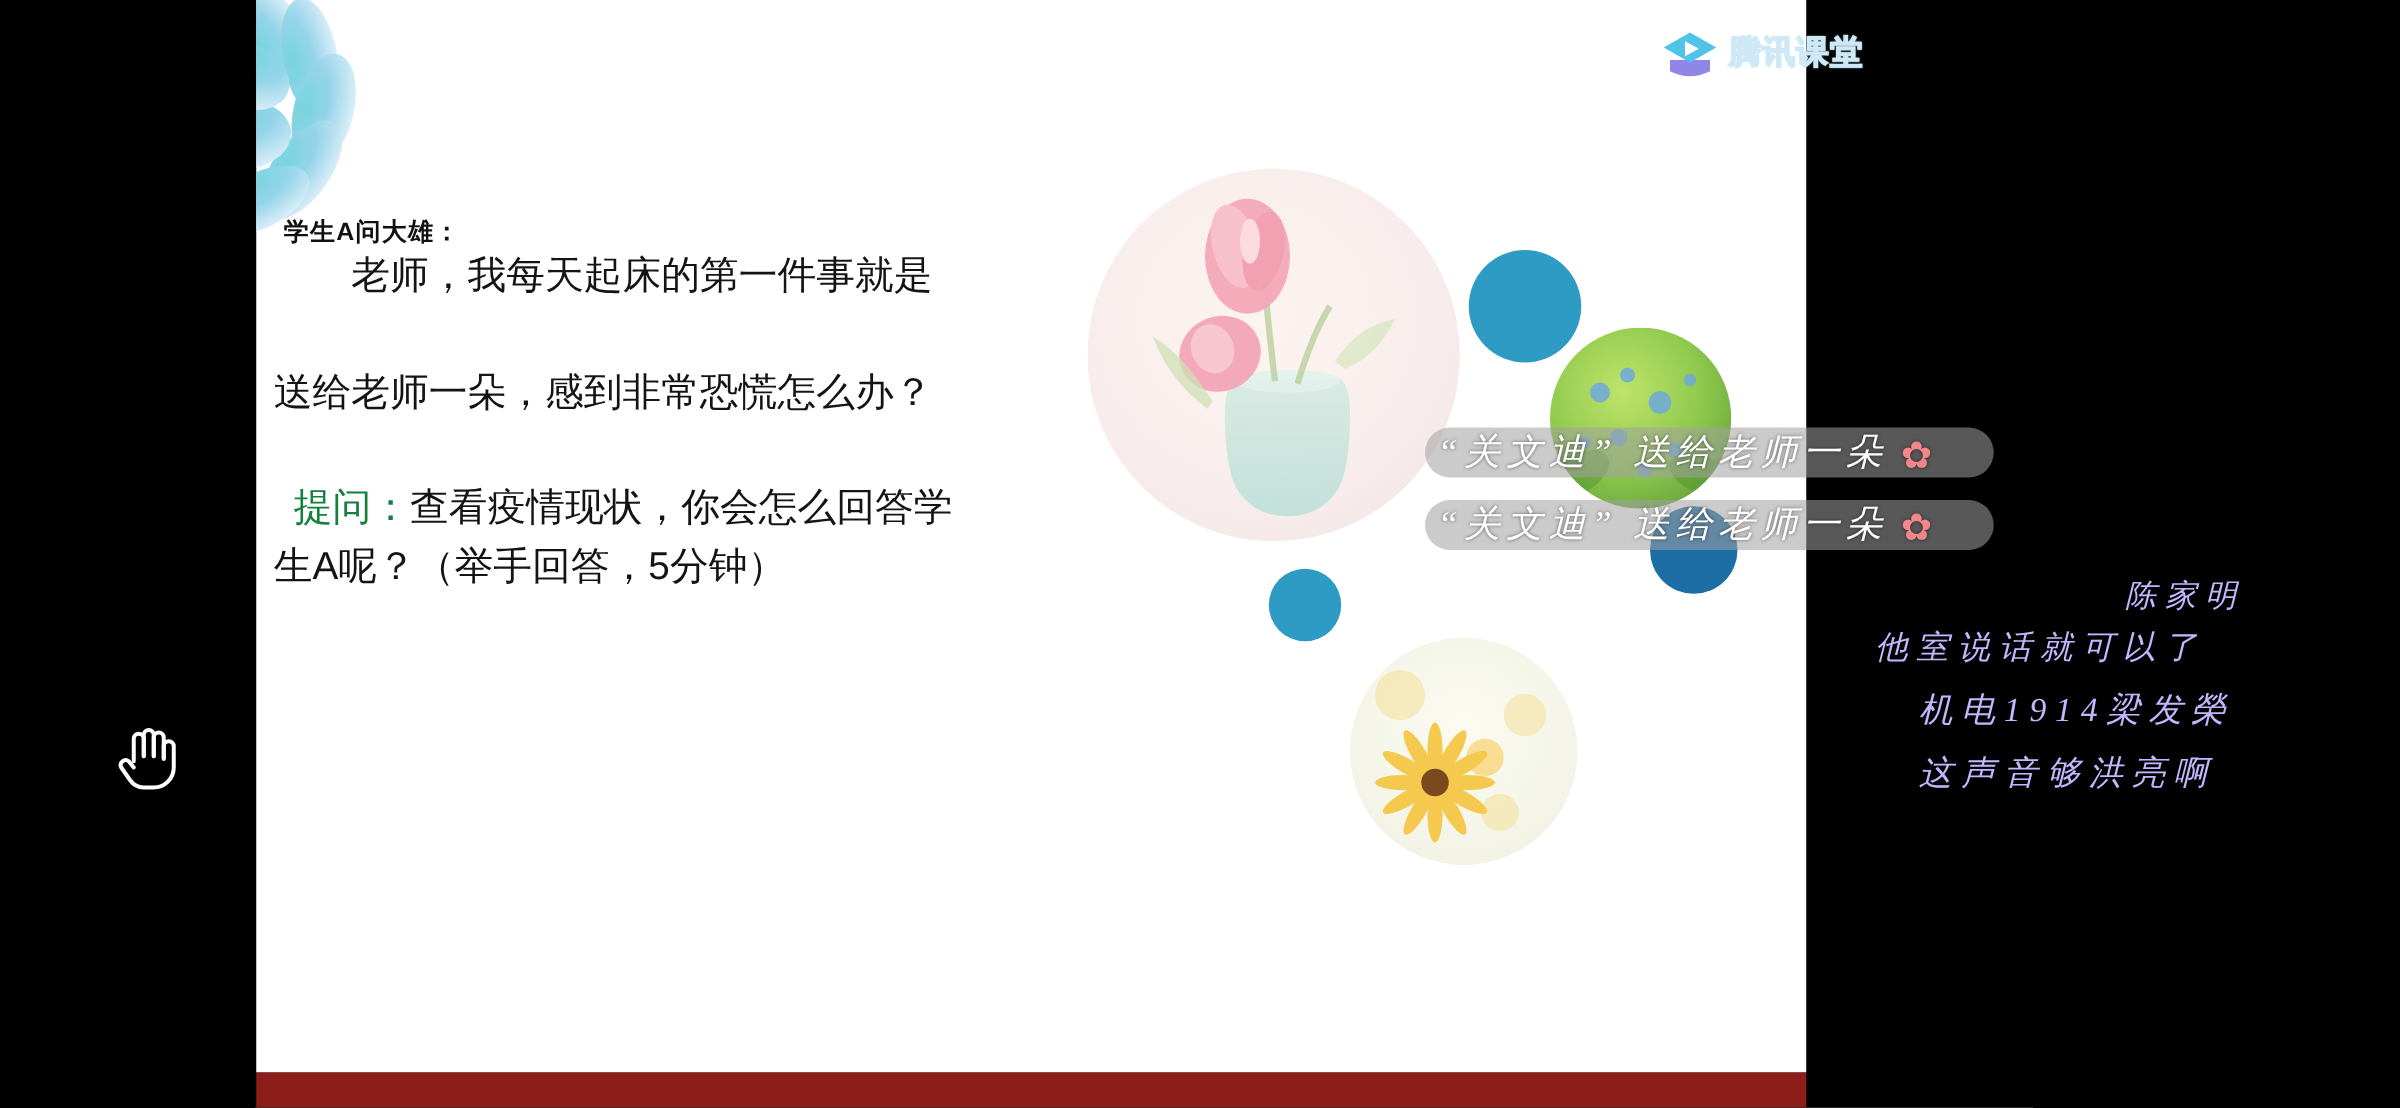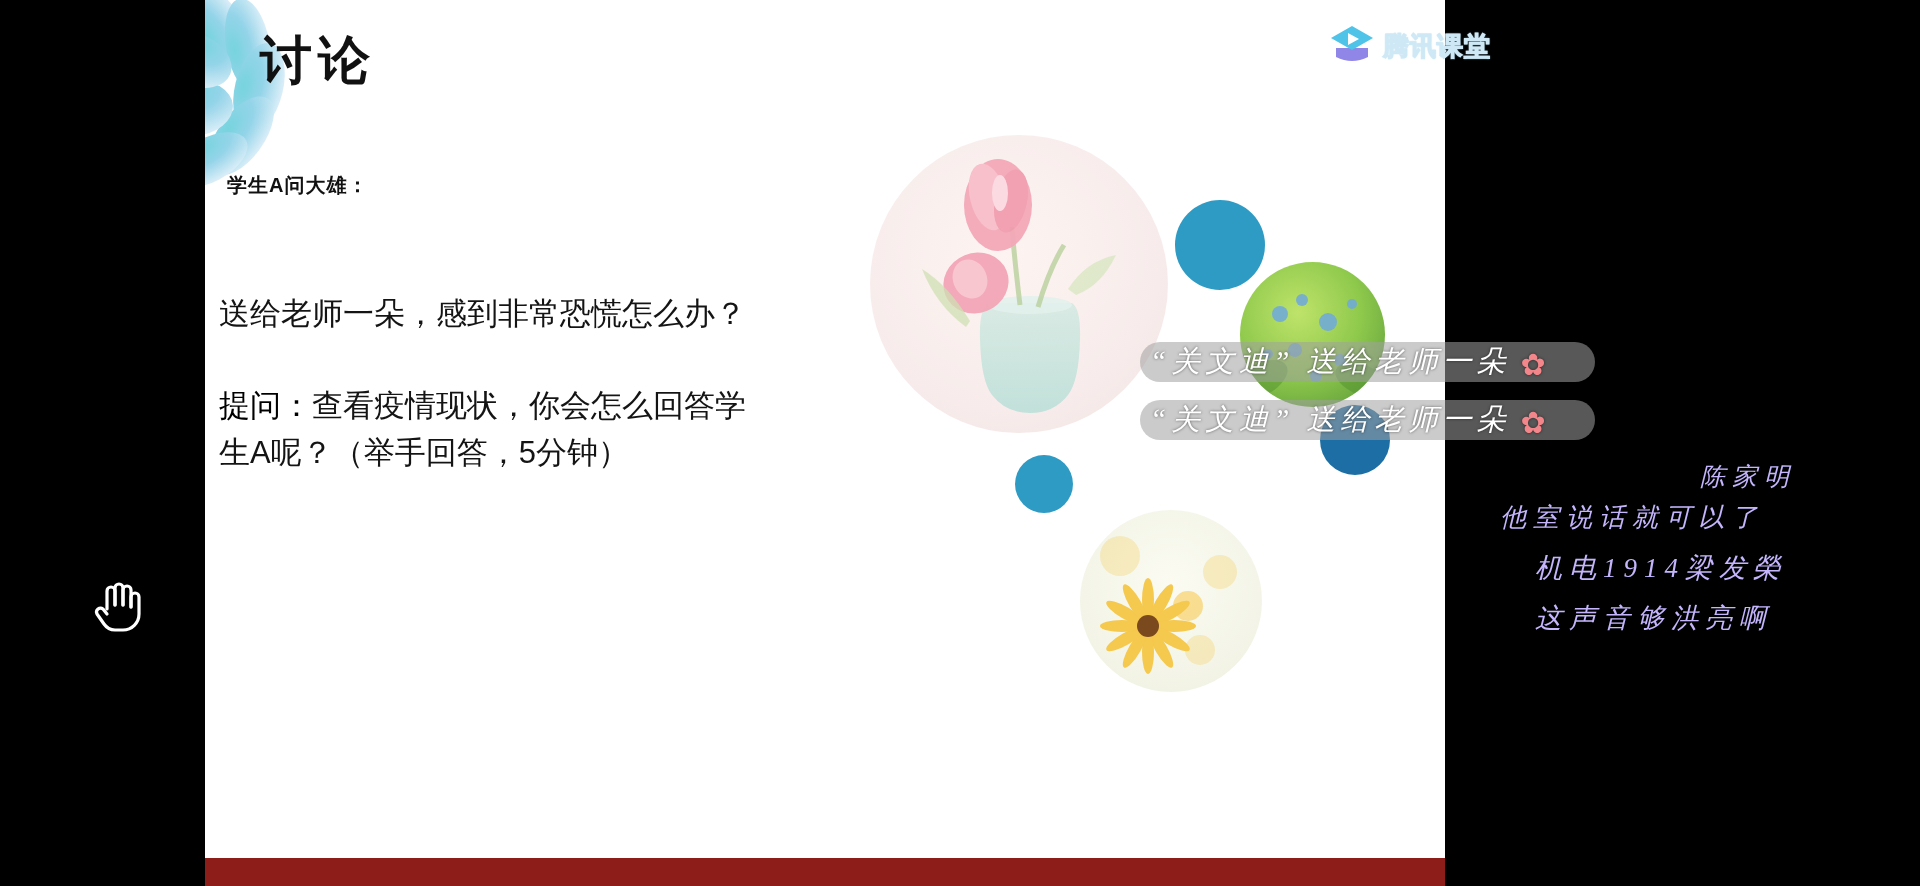--- a/index.html
+++ b/index.html
@@ -52,36 +52,36 @@
     font-size:31px; line-height:47px; color:#141414;
     letter-spacing:0px;
   }
   #body-text .indent { display:inline-block; width:62px; }
 
   #question-block {
     position:absolute; left:14px; top:382px;
     width:680px;
     font-size:31px; line-height:47px; color:#141414;
   }
-  #question-block .q-label { color:#000000; }
+  #question-block .q-label { color:#15803d;margin-left:16px; }
 
   
   .photo-circle { position:absolute; border-radius:50%; overflow:hidden; }
 
   .c-tulip  { left:665px; top:135px; width:298px; height:298px; }
   .c-green  { left:1035px; top:262px; width:145px; height:145px; }
   .c-daisy  { left:875px; top:510px; width:182px; height:182px; }
 
   .dot { position:absolute; border-radius:50%; }
   .dot-a { left:970px; top:200px; width:90px; height:90px;  background:#2e9bc4; }
   .dot-b { left:810px; top:455px; width:58px;  height:58px;  background:#2e9bc4; }
   .dot-c { left:1115px;top:405px; width:70px;  height:70px;  background:#1c6ea4; }
 
   
-  #logo { position:absolute; left:1330px; top:24px; display:flex; align-items:flex-end; gap:9px; }
+  #logo { position:absolute; left:1330px; top:24px; display:flex; align-items:flex-start; gap:9px; }
   #logo .cap { width:44px; height:40px; position:relative; }
   #logo .logo-text {
     font-size:26px; font-weight:700; color:#ffffff;
     text-shadow:0 0 1px #9fd3ea, 0 0 2px #bfe3f2;
     letter-spacing:1px;
     -webkit-text-stroke:1px #cfe8f5;
   }
 
   
   #pan-cursor { position:absolute; left:92px; top:576px; width:52px; height:58px; }
@@ -143,25 +143,24 @@
         <ellipse cx="55" cy="38" rx="24" ry="44" transform="rotate(-32 55 38)"></ellipse>
         <ellipse cx="85" cy="58" rx="22" ry="48" transform="rotate(-10 85 58)"></ellipse>
         <ellipse cx="96" cy="100" rx="24" ry="46" transform="rotate(14 96 100)"></ellipse>
         <ellipse cx="78" cy="148" rx="23" ry="46" transform="rotate(36 78 148)"></ellipse>
         <ellipse cx="46" cy="172" rx="22" ry="42" transform="rotate(62 46 172)"></ellipse>
         <ellipse cx="30" cy="120" rx="28" ry="40" transform="rotate(86 30 120)"></ellipse>
         <ellipse cx="32" cy="72" rx="26" ry="38" transform="rotate(112 32 72)"></ellipse>
       </g>
     </svg>
 
-    <div id="title">讨论</div>
     <div id="subtitle">学生A问大雄：</div>
 
     <div id="body-text">
-      <span class="indent"></span><br>
+      <span class="indent"></span><span>老师，我每天起床的第一件事就是</span><br>
       <br>
       <span>送给老师一朵，感到非常恐慌怎么办？</span>
     </div>
 
     <div id="question-block">
       <span class="q-label">提问：</span><span>查看疫情现状，你会怎么回答学</span><br>
       <span>生A呢？（举手回答，5分钟）</span>
     </div>
 
     <div class="photo-circle c-tulip">

